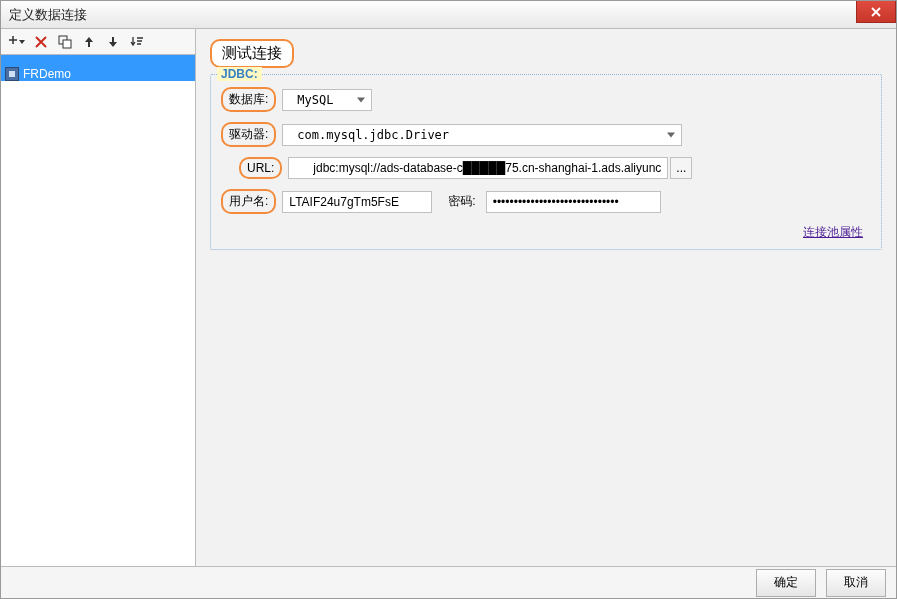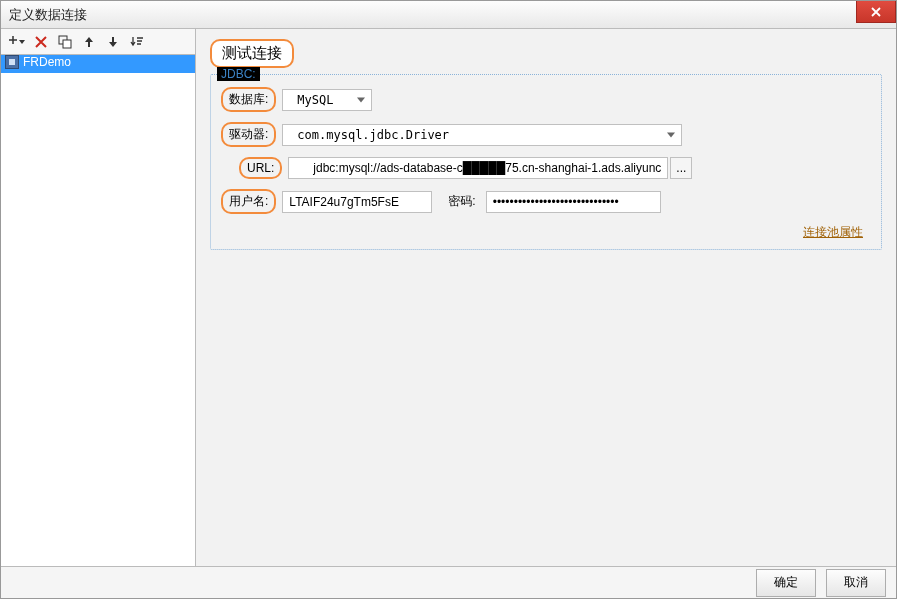--- a/index.html
+++ b/index.html
@@ -6,42 +6,42 @@
 body { font-family: "Microsoft YaHei", SimSun, Arial, sans-serif; font-size: 12px; background: #fff; }
 .window { width: 897px; height: 599px; border: 1px solid #999; background: #fff; position: relative; display: flex; flex-direction: column; }
 .titlebar { height: 28px; background: linear-gradient(#fdfdfd, #e8e8e8); border-bottom: 1px solid #bbb; display: flex; align-items: center; padding-left: 8px; position: relative; }
 .titlebar-text { font-size: 13px; color: #222; }
 .close-btn { position: absolute; right: 0; top: 0; width: 40px; height: 22px; background: linear-gradient(#e04b3f, #c8362a); display: flex; align-items: center; justify-content: center; color: #fff; font-weight: bold; font-size: 12px; border-top-right-radius: 0; border: 1px solid #a02820; border-top: none; }
 .body { flex: 1; display: flex; overflow: hidden; }
 .sidebar { width: 195px; border-right: 1px solid #bbb; display: flex; flex-direction: column; }
 .toolbar { height: 26px; border-bottom: 1px solid #bbb; display: flex; align-items: center; padding: 0 4px; gap: 0; background: #f7f7f7; }
 .tb-btn { width: 24px; height: 22px; display: flex; align-items: center; justify-content: center; cursor: pointer; color: #333; }
 .tree { flex: 1; background: #fff; overflow: auto; }
-.tree-item { height: 18px; display: flex; align-items: flex-start; padding-left: 4px; gap: 4px; }
+.tree-item { height: 26px; display: flex; align-items: flex-end; padding-left: 4px; gap: 4px; }
 .tree-item.selected { background: #3399ff; color: #fff; }
 .tree-icon { width: 14px; height: 14px; background: #4a6fa5; border: 1px solid #2d4a73; display: flex; align-items: center; justify-content: center; }
 .tree-icon::after { content: ''; width: 6px; height: 6px; background: #cfe0f5; }
 .main { flex: 1; padding: 10px 14px; background: #f2f2f2; position: relative; }
 .test-btn { border: 2px solid #f38b3c; border-radius: 10px; padding: 3px 10px; background: #fff; font-size: 15px; display: inline-block; cursor: pointer; }
 .jdbc-panel { margin-top: 6px; border: 1px dotted #8bb3d9; border-radius: 2px; padding: 12px 10px 8px 10px; position: relative; background: #f2f2f2; }
-.jdbc-label { position: absolute; top: -8px; left: 6px; background: #000000; padding: 0 4px; color: #3b82c4; font-size: 12px; }
+.jdbc-label { position: absolute; top: -8px; left: 6px; background: #fef9c3; padding: 0 4px; color: #3b82c4; font-size: 12px; font-weight: bold; }
 .row { display: flex; align-items: center; margin-bottom: 10px; }
 .lbl-box { border: 2px solid #f38b3c; border-radius: 10px; padding: 2px 6px; background: #f2f2f2; font-size: 12px; margin-right: 6px; white-space: nowrap; }
 .lbl-plain { font-size: 12px; margin-right: 6px; white-space: nowrap; padding: 2px 4px; }
 .sel { height: 22px; border: 1px solid #c0c0c0; background: #fff; padding: 0 22px 0 14px; font-size: 12px; display: flex; align-items: center; position: relative; font-family: SimSun, monospace; }
 .sel::after { content: ''; position: absolute; right: 6px; top: 50%; width: 0; height: 0; border-left: 4px solid transparent; border-right: 4px solid transparent; border-top: 5px solid #666; transform: translateY(-50%); }
 .sel.small { width: 90px; }
 .sel.wide { flex: 1; max-width: 400px; }
 .inp { height: 22px; border: 1px solid #c0c0c0; background: #fff; padding: 0 6px; font-size: 12px; font-family: Arial, sans-serif; }
 .inp.url { flex: 1; max-width: 380px; text-align: right; }
 .inp.user { width: 150px; }
 .inp.pass { width: 175px; }
 .more-btn { width: 22px; height: 22px; border: 1px solid #c0c0c0; background: #f5f5f5; display: flex; align-items: center; justify-content: center; font-size: 12px; margin-left: 2px; cursor: pointer; }
 .link-row { text-align: right; padding-right: 8px; }
-.link { color: #a16207; text-decoration: underline; cursor: pointer; font-size: 12px; }
+.link { color: #4c1d95; text-decoration: underline; cursor: pointer; font-size: 12px; }
 .footer { height: 32px; border-top: 1px solid #bbb; background: #f5f5f5; display: flex; align-items: center; justify-content: flex-end; padding: 0 10px; gap: 10px; }
 .btn { min-width: 60px; height: 28px; border: 1px solid #adadad; background: linear-gradient(#fdfdfd,#e6e6e6); font-size: 12px; display: flex; align-items: center; justify-content: center; cursor: pointer; padding: 0 10px; }
 svg { display: block; }
 </style>
 </head>
 <body>
 
 <div class="window">
   <div class="titlebar">
     <span class="titlebar-text">定义数据连接</span>

